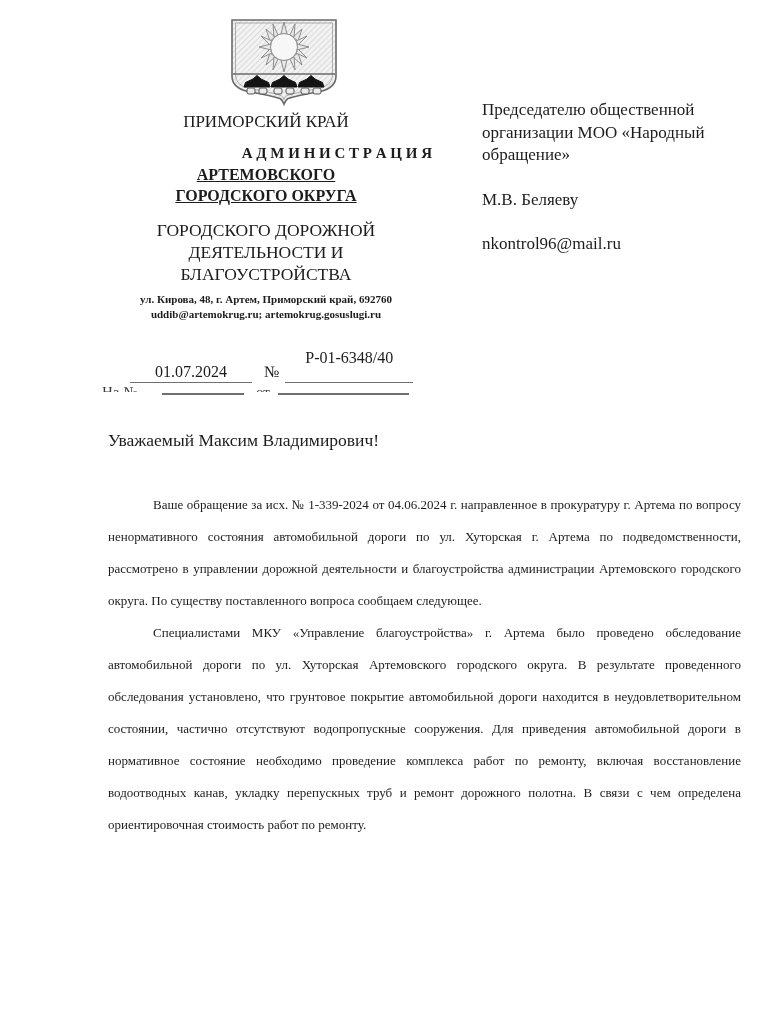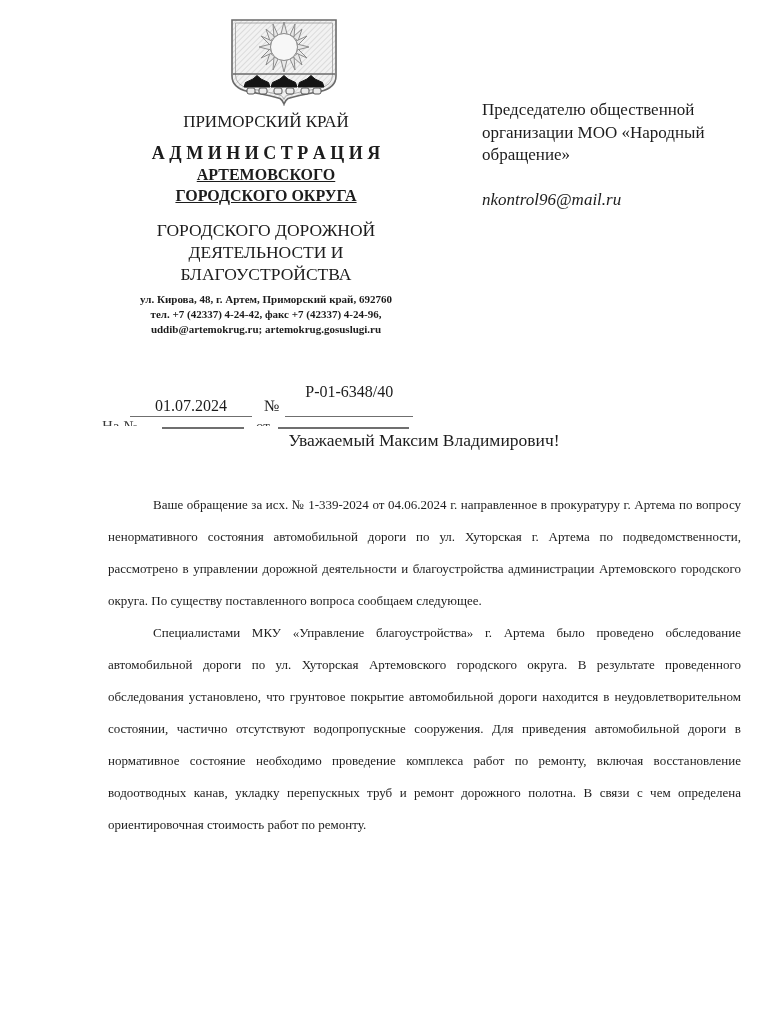--- a/index.html
+++ b/index.html
@@ -12,27 +12,27 @@
     overflow:hidden;
   }
   
   .lh-left{
     position:absolute;left:100px;top:18px;width:332px;
     text-align:center;
   }
   .emblem-wrap{width:114px;margin:0 auto;transform:translateX(18px);}
   .lh-region{margin-top:6px;font-size:17px;line-height:20px;}
   .lh-org{margin-top:11px;font-weight:bold;}
-  .lh-org-1{font-size:18px;line-height:21px;}
+  .lh-org-1{font-size:15px;line-height:21px;text-align:right;}
   .lh-org-2,.lh-org-3{font-size:16px;line-height:21px;text-decoration:underline;}
   .lh-dept{margin-top:13px;font-size:17.5px;line-height:22px;}
   .lh-addr{margin-top:7px;font-weight:bold;font-size:11px;line-height:15px;}
   
   .ref{position:absolute;left:100px;top:349px;width:335px;font-size:16px;}
-  .ref-row1{display:flex;align-items:flex-end;margin-top:34px;}
+  .ref-row1{display:flex;align-items:flex-end;}
   .ref-date{
     display:inline-block;width:122px;margin-left:30px;
     text-align:center;border-bottom:1.5px solid #6f6f6f;padding-bottom:1px;
   }
   .ref-no-sign{display:inline-block;margin-left:12px;margin-right:6px;padding-bottom:2px;}
   .ref-number{
     display:inline-block;width:128px;
     text-align:center;border-bottom:1.5px solid #6f6f6f;padding-bottom:15px;
   }
   .ref-row2{position:relative;height:18px;margin-top:1px;}
@@ -44,25 +44,25 @@
   .ref-clip.ot{left:156px;width:20px;}
   .ref-ul{position:absolute;top:9px;border-bottom:2px solid #6f6f6f;}
   .ref-ul.u1{left:62px;width:82px;}
   .ref-ul.u2{left:178px;width:131px;}
   
   .addr{
     position:absolute;left:482px;top:99px;width:264px;
     font-size:17px;line-height:22.5px;
   }
   .addr p{margin:0 0 22px 0;}
-  .addr p:last-child{margin-bottom:0;font-style:italic;}
+  .addr p:last-child{margin-bottom:0;}
   
   .salutation{
     position:absolute;left:108px;top:430px;width:632px;
-    text-align:center;font-size:17.5px;
+    text-align:left;font-size:17.5px;
   }
   .body-text{
     position:absolute;left:108px;top:489px;width:633px;
     font-size:13px;line-height:32px;
     text-align:justify;
   }
   .body-text p{margin:0;text-indent:45px;}
   
   .emblem-svg{display:block;}
 </style>
@@ -133,41 +133,41 @@
       <div class="lh-org-2">АРТЕМОВСКОГО</div>
       <div class="lh-org-3">ГОРОДСКОГО ОКРУГА</div>
     </div>
     <div class="lh-dept">
       <div>ГОРОДСКОГО ДОРОЖНОЙ</div>
       <div>ДЕЯТЕЛЬНОСТИ И</div>
       <div>БЛАГОУСТРОЙСТВА</div>
     </div>
     <div class="lh-addr">
       <div>ул. Кирова, 48, г. Артем, Приморский край, 692760</div>
-      <div>тел. +7 (42337) 4-24-42, факс +7 (42337) 4-24-96,</div>
       <div>uddib@artemokrug.ru;  artemokrug.gosuslugi.ru</div>
     </div>
   </div>
 
   <div class="ref">
     <div class="ref-row1">
       <span class="ref-date">01.07.2024</span>
       <span class="ref-no-sign">№</span>
       <span class="ref-number">Р-01-6348/40</span>
     </div>
     <div class="ref-row2">
       <span class="ref-clip na">На №</span>
       <span class="ref-ul u1"></span>
       <span class="ref-clip ot">от</span>
       <span class="ref-ul u2"></span>
     </div>
   </div>
 
   <div class="addr">
     <p>Председателю общественной организации МОО «Народный обращение»</p>
+    <p>М.В. Беляеву</p>
     <p>nkontrol96@mail.ru</p>
   </div>
 
   <div class="salutation">Уважаемый Максим Владимирович!</div>
 
   <div class="body-text">
     <p>Ваше обращение за исх. № 1-339-2024 от 04.06.2024 г. направленное в прокуратуру г. Артема по вопросу ненормативного состояния автомобильной дороги по ул. Хуторская г. Артема по подведомственности, рассмотрено в управлении дорожной деятельности и благоустройства администрации Артемовского городского округа. По существу поставленного вопроса сообщаем следующее.</p>
     <p>Специалистами МКУ «Управление благоустройства» г. Артема было проведено обследование автомобильной дороги по ул. Хуторская Артемовского городского округа. В результате проведенного обследования установлено, что грунтовое покрытие автомобильной дороги находится в неудовлетворительном состоянии, частично отсутствуют водопропускные сооружения. Для приведения автомобильной дороги в нормативное состояние необходимо проведение комплекса работ по ремонту, включая восстановление водоотводных канав, укладку перепускных труб и ремонт дорожного полотна. В связи с чем определена ориентировочная стоимость работ по ремонту.</p>
   </div>
 

